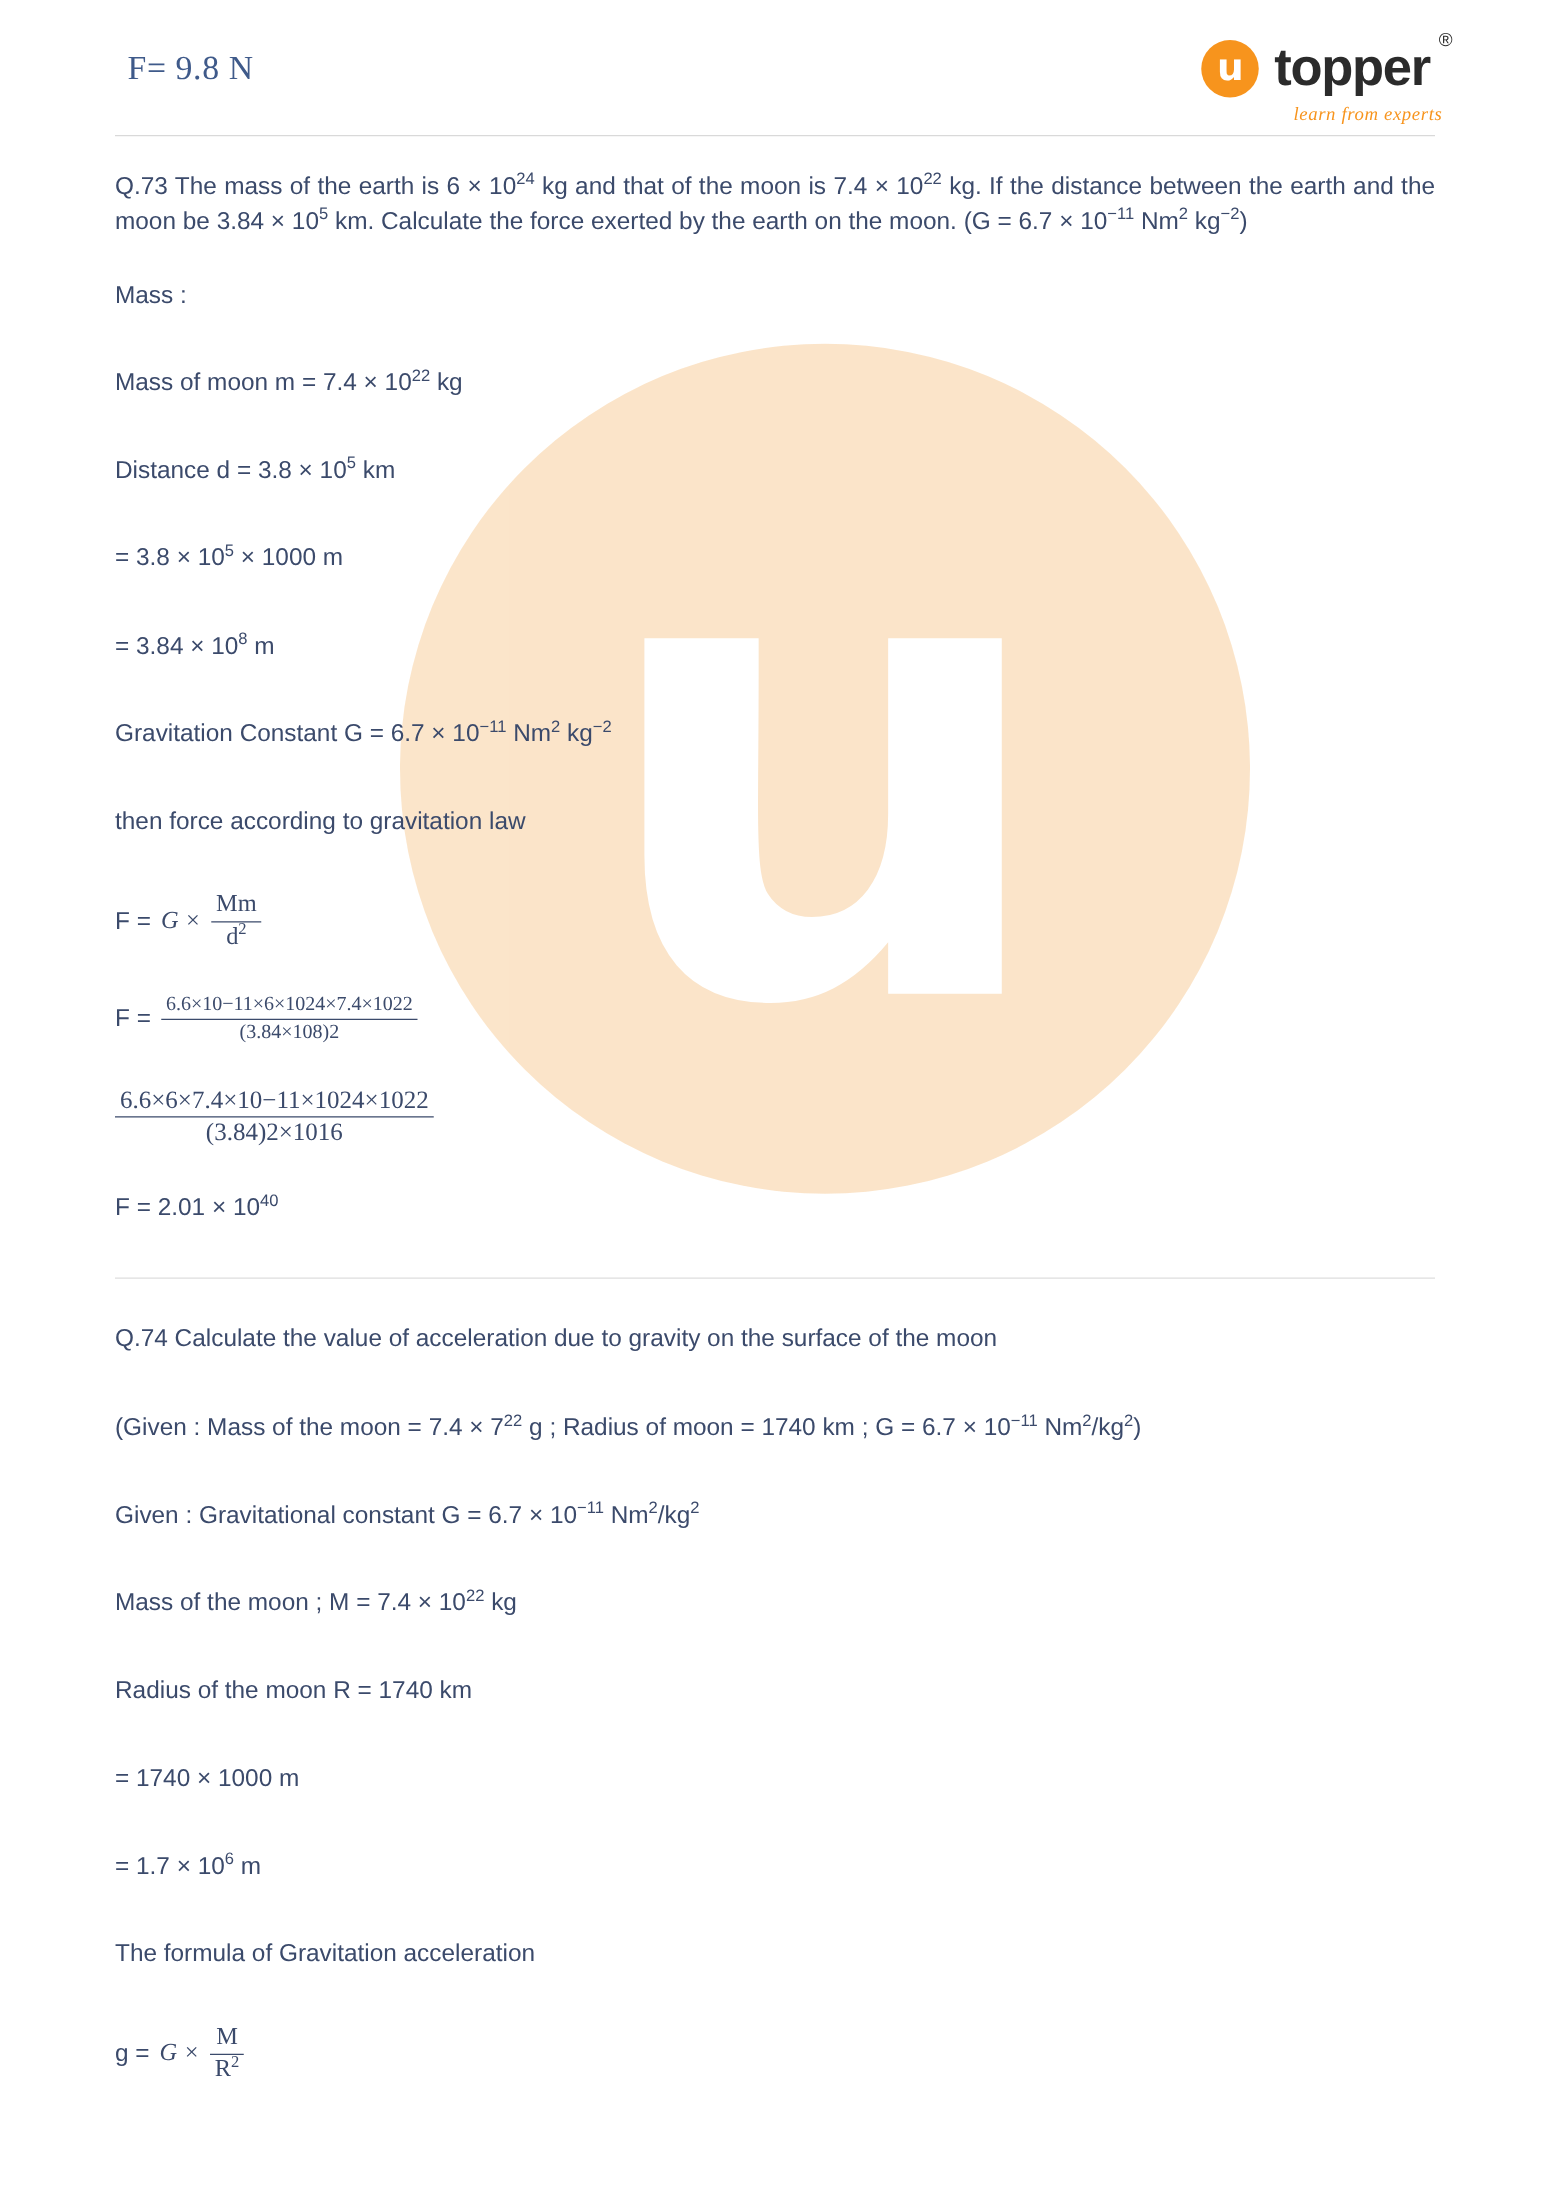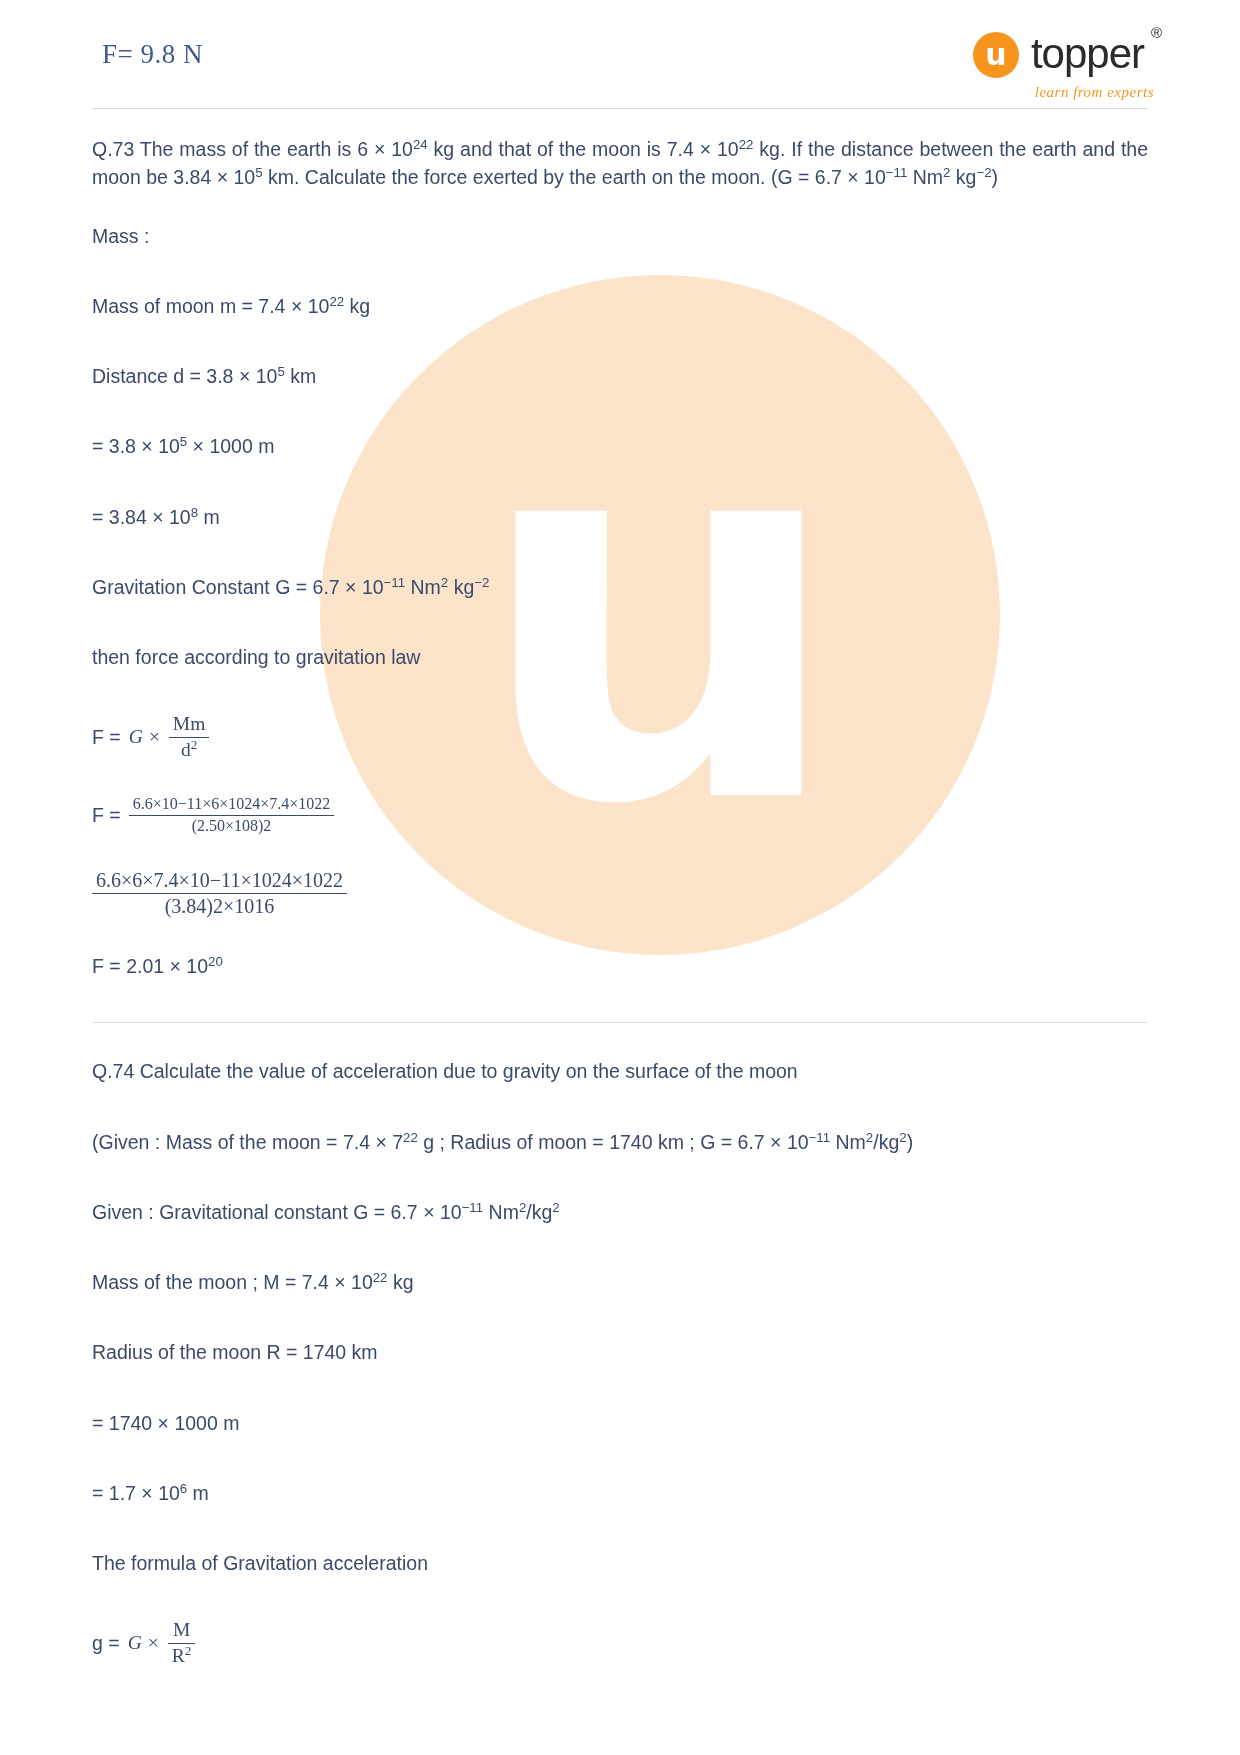--- a/index.html
+++ b/index.html
@@ -86,21 +86,21 @@
     text-align: center;
     font-weight: 700;
     margin-top: 4px;
   }
   .brand-text-wrap {
     position: relative;
   }
   .brand-text {
     font-family: "Liberation Sans", sans-serif;
     font-size: 42px;
-    font-weight: 400;
+    font-weight: 700;
     color: #2b2b2b;
     letter-spacing: -1px;
     line-height: 52px;
   }
   .brand-reg {
     position: absolute;
     top: -4px;
     right: -18px;
     font-size: 15px;
     color: #2b2b2b;
@@ -233,32 +233,32 @@
       <span class="frac">
         <span class="num">Mm</span>
         <span class="den"><span>d</span><sup>2</sup></span>
       </span>
     </div>
 
     <div class="eq-row">
       <span class="eq-label">F =</span>
       <span class="frac small-math">
         <span class="num">6.6×10−11×6×1024×7.4×1022</span>
-        <span class="den">(2.50×108)2</span>
+        <span class="den">(3.84×108)2</span>
       </span>
     </div>
 
     <div class="eq-row">
       <span class="frac smaller-math">
         <span class="num">6.6×6×7.4×10−11×1024×1022</span>
         <span class="den">(3.84)2×1016</span>
       </span>
     </div>
 
-    <p class="line"><span>F = 2.01 × 10</span><sup>20</sup></p>
+    <p class="line"><span>F = 2.01 × 10</span><sup>40</sup></p>
 
     <hr class="divider">
 
     <p class="line">Q.74 Calculate the value of acceleration due to gravity on the surface of the moon</p>
 
     <p class="line"><span>(Given : Mass of the moon = 7.4 × 7</span><sup>22</sup><span> g ; Radius of moon = 1740 km ; G = 6.7 × 10</span><sup>−11</sup><span> Nm</span><sup>2</sup><span>/kg</span><sup>2</sup><span>)</span></p>
 
     <p class="line"><span>Given : Gravitational constant G = 6.7 × 10</span><sup>−11</sup><span> Nm</span><sup>2</sup><span>/kg</span><sup>2</sup></p>
 
     <p class="line"><span>Mass of the moon ; M = 7.4 × 10</span><sup>22</sup><span> kg</span></p>

